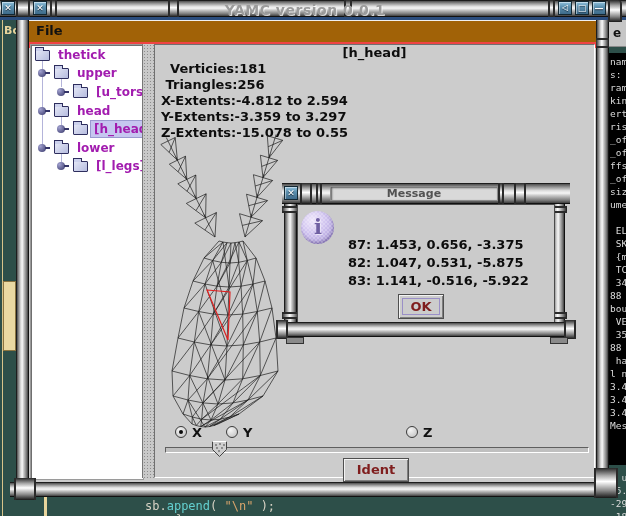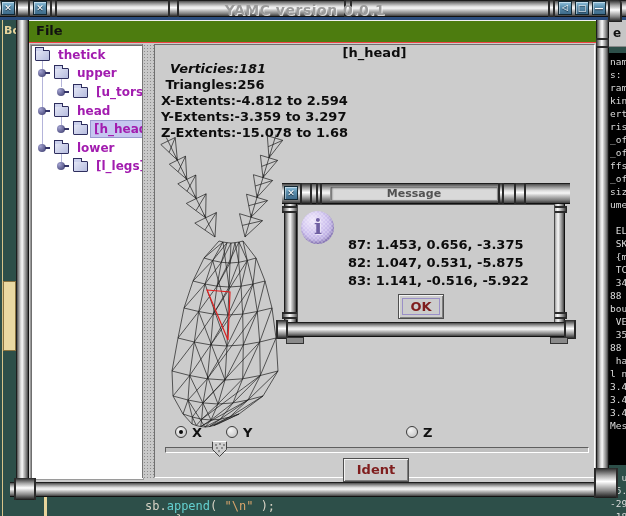--- a/index.html
+++ b/index.html
@@ -13,21 +13,21 @@
   .fit-h{background:linear-gradient(180deg,#262626,#a8a8a8 25%,#ffffff 45%,#8a8a8a 75%,#161616);border-left:2px solid #2a2a2a;border-right:2px solid #2a2a2a;}
   .fit-v{background:linear-gradient(90deg,#262626,#a8a8a8 25%,#ffffff 45%,#8a8a8a 75%,#161616);border-top:2px solid #2a2a2a;border-bottom:2px solid #2a2a2a;}
   .wm-btn{width:14px;height:14px;box-sizing:border-box;text-align:center;
     background:linear-gradient(180deg,#8fc0dc 0%,#5e92b0 40%,#3d6a8a 100%);
     border:1px solid #132833;box-shadow:inset 1px 1px 0 rgba(255,255,255,.45);
     color:#fff;font-size:9px;line-height:12px;text-shadow:0 1px 1px #123;cursor:default;}
   .title-engraved{color:#9b9b9b;text-shadow:1px 1px 0 rgba(255,255,255,.75);
     font-size:14px;letter-spacing:.5px;text-align:center;}
   
   .metal{background:#cccccc;}
-  .menu-bar{background:#4d7c0f;border-bottom:1px solid #ef4444;box-shadow:inset 0 1px 0 #f0f0f0;}
+  .menu-bar{background:#a16207;border-bottom:6px solid #ef4444;box-shadow:inset 0 1px 0 #f0f0f0;}
   .menu-item{font-size:13px;color:#111;padding:3px 8px;display:inline-block;}
   .tree-panel{background:#ffffff;border:1px solid #9a9a9a;box-shadow:inset 1px 1px 0 #6f6f6f;}
   .stipple{background-color:#c9c9c9;background-image:radial-gradient(#8d8d8d 22%,transparent 24%);background-size:3px 3px;border-left:1px solid #777;border-right:1px solid #f4f4f4;}
   .sunken{border-top:1px solid #707070;border-left:1px solid #707070;border-bottom:1px solid #ffffff;border-right:1px solid #ffffff;}
   .tree-label{font-size:12px;color:#a21caf;padding:1px 3px;white-space:nowrap;}
   .tree-label.sel{background:#c6c6f0;box-shadow:0 0 0 1px #9a9ad0;}
   .folder{width:15px;height:11px;background:linear-gradient(135deg,#e3e6f5,#b6bcdf);border:1px solid #2e2e5e;border-radius:1px;box-sizing:border-box;}
   .folder:before{content:"";position:absolute;left:-1px;top:-4px;width:7px;height:3px;background:#ccd1ec;border:1px solid #2e2e5e;border-bottom:none;}
   .knob{width:8px;height:8px;border-radius:50%;background:radial-gradient(circle at 30% 30%,#a2a2d0,#353568);}
   .knob:after{content:"";position:absolute;left:7px;top:3px;width:5px;height:2px;background:#353568;}
@@ -167,25 +167,25 @@
       <div class="abs knob" style="left:26px;top:4px;"></div>
       <div class="abs folder" style="left:42px;top:3px;"></div>
       <span class="abs tree-label" style="left:62px;top:0;">[l_legs]</span>
     </div>
   </div>
 
   <div class="abs stipple" style="left:142px;top:44px;width:12px;height:434px;"></div>
 
   <div class="abs metal sunken" style="left:154px;top:44px;width:441px;height:434px;box-sizing:border-box;"></div>
   <div class="abs" style="left:154px;top:45px;width:441px;text-align:center;font-size:13px;color:#0d0d0d;">[h_head]</div>
-  <div class="abs stat-line" style="left:161px;top:61px;font-style:italic;">  Verticies:181</div>
+  <div class="abs stat-line" style="left:161px;top:61px;">  Verticies:181</div>
   <div class="abs stat-line" style="left:161px;top:77px;"> Triangles:256</div>
   <div class="abs stat-line" style="left:161px;top:93px;">X-Extents:-4.812 to 2.594</div>
   <div class="abs stat-line" style="left:161px;top:109px;">Y-Extents:-3.359 to 3.297</div>
-  <div class="abs stat-line" style="left:161px;top:125px;">Z-Extents:-15.078 to 1.68</div>
+  <div class="abs stat-line" style="left:161px;top:125px;">Z-Extents:-15.078 to 0.55</div>
 
   <svg class="abs" style="left:155px;top:133px;" width="172" height="300" viewBox="0 0 172 300">
       <path d="M64.0 108.0L68.0 109.0M68.0 109.0L72.0 109.7M72.0 109.7L76.0 110.0M76.0 110.0L80.0 109.7M80.0 109.7L84.0 109.0M84.0 109.0L88.0 108.0M49.0 125.0L57.7 127.5M57.7 127.5L66.3 129.3M66.3 129.3L75.0 130.0M75.0 130.0L83.7 129.3M83.7 129.3L92.3 127.5M92.3 127.5L101.0 125.0M38.0 148.0L50.0 151.0M50.0 151.0L62.0 153.2M62.0 153.2L74.0 154.0M74.0 154.0L86.0 153.2M86.0 153.2L98.0 151.0M98.0 151.0L110.0 148.0M29.0 175.0L43.7 178.5M43.7 178.5L58.3 181.1M58.3 181.1L73.0 182.0M73.0 182.0L87.7 181.1M87.7 181.1L102.3 178.5M102.3 178.5L117.0 175.0M23.0 205.0L39.3 209.0M39.3 209.0L55.7 211.9M55.7 211.9L72.0 213.0M72.0 213.0L88.3 211.9M88.3 211.9L104.7 209.0M104.7 209.0L121.0 205.0M17.0 238.0L34.7 242.5M34.7 242.5L52.3 245.8M52.3 245.8L70.0 247.0M70.0 247.0L87.7 245.8M87.7 245.8L105.3 242.5M105.3 242.5L123.0 238.0M18.0 263.0L33.0 267.0M33.0 267.0L48.0 269.9M48.0 269.9L63.0 271.0M63.0 271.0L78.0 269.9M78.0 269.9L93.0 267.0M93.0 267.0L108.0 263.0M28.0 281.0L37.3 284.0M37.3 284.0L46.7 286.2M46.7 286.2L56.0 287.0M56.0 287.0L65.3 286.2M65.3 286.2L74.7 284.0M74.7 284.0L84.0 281.0M37.0 291.0L41.3 292.5M41.3 292.5L45.7 293.6M45.7 293.6L50.0 294.0M50.0 294.0L54.3 293.6M54.3 293.6L58.7 292.5M58.7 292.5L63.0 291.0M64.0 108.0L49.0 125.0M68.0 109.0L49.0 125.0M68.0 109.0L57.7 127.5M72.0 109.7L57.7 127.5M72.0 109.7L66.3 129.3M76.0 110.0L66.3 129.3M76.0 110.0L75.0 130.0M80.0 109.7L75.0 130.0M80.0 109.7L83.7 129.3M84.0 109.0L83.7 129.3M84.0 109.0L92.3 127.5M88.0 108.0L92.3 127.5M88.0 108.0L101.0 125.0M49.0 125.0L38.0 148.0M57.7 127.5L38.0 148.0M57.7 127.5L50.0 151.0M66.3 129.3L50.0 151.0M66.3 129.3L62.0 153.2M75.0 130.0L62.0 153.2M75.0 130.0L74.0 154.0M83.7 129.3L74.0 154.0M83.7 129.3L86.0 153.2M92.3 127.5L86.0 153.2M92.3 127.5L98.0 151.0M101.0 125.0L98.0 151.0M101.0 125.0L110.0 148.0M38.0 148.0L29.0 175.0M50.0 151.0L29.0 175.0M50.0 151.0L43.7 178.5M62.0 153.2L43.7 178.5M62.0 153.2L58.3 181.1M74.0 154.0L58.3 181.1M74.0 154.0L73.0 182.0M86.0 153.2L73.0 182.0M86.0 153.2L87.7 181.1M98.0 151.0L87.7 181.1M98.0 151.0L102.3 178.5M110.0 148.0L102.3 178.5M110.0 148.0L117.0 175.0M29.0 175.0L23.0 205.0M43.7 178.5L23.0 205.0M43.7 178.5L39.3 209.0M58.3 181.1L39.3 209.0M58.3 181.1L55.7 211.9M73.0 182.0L55.7 211.9M73.0 182.0L72.0 213.0M87.7 181.1L72.0 213.0M87.7 181.1L88.3 211.9M102.3 178.5L88.3 211.9M102.3 178.5L104.7 209.0M117.0 175.0L104.7 209.0M117.0 175.0L121.0 205.0M23.0 205.0L17.0 238.0M39.3 209.0L17.0 238.0M39.3 209.0L34.7 242.5M55.7 211.9L34.7 242.5M55.7 211.9L52.3 245.8M72.0 213.0L52.3 245.8M72.0 213.0L70.0 247.0M88.3 211.9L70.0 247.0M88.3 211.9L87.7 245.8M104.7 209.0L87.7 245.8M104.7 209.0L105.3 242.5M121.0 205.0L105.3 242.5M121.0 205.0L123.0 238.0M17.0 238.0L18.0 263.0M34.7 242.5L18.0 263.0M34.7 242.5L33.0 267.0M52.3 245.8L33.0 267.0M52.3 245.8L48.0 269.9M70.0 247.0L48.0 269.9M70.0 247.0L63.0 271.0M87.7 245.8L63.0 271.0M87.7 245.8L78.0 269.9M105.3 242.5L78.0 269.9M105.3 242.5L93.0 267.0M123.0 238.0L93.0 267.0M123.0 238.0L108.0 263.0M18.0 263.0L28.0 281.0M33.0 267.0L28.0 281.0M33.0 267.0L37.3 284.0M48.0 269.9L37.3 284.0M48.0 269.9L46.7 286.2M63.0 271.0L46.7 286.2M63.0 271.0L56.0 287.0M78.0 269.9L56.0 287.0M78.0 269.9L65.3 286.2M93.0 267.0L65.3 286.2M93.0 267.0L74.7 284.0M108.0 263.0L74.7 284.0M108.0 263.0L84.0 281.0M28.0 281.0L37.0 291.0M37.3 284.0L37.0 291.0M37.3 284.0L41.3 292.5M46.7 286.2L41.3 292.5M46.7 286.2L45.7 293.6M56.0 287.0L45.7 293.6M56.0 287.0L50.0 294.0M65.3 286.2L50.0 294.0M65.3 286.2L54.3 293.6M74.7 284.0L54.3 293.6M74.7 284.0L58.7 292.5M84.0 281.0L58.7 292.5M84.0 281.0L63.0 291.0M68.0 109.0L74.0 154.0M84.0 109.0L62.0 153.2M57.7 127.5L73.0 182.0M92.3 127.5L58.3 181.1M50.0 151.0L72.0 213.0M98.0 151.0L55.7 211.9M43.7 178.5L70.0 247.0M102.3 178.5L52.3 245.8M39.3 209.0L63.0 271.0M104.7 209.0L48.0 269.9M34.7 242.5L56.0 287.0M105.3 242.5L46.7 286.2M33.0 267.0L50.0 294.0M93.0 267.0L45.7 293.6M60.0 104.0L61.4 79.5M60.0 104.0L39.8 90.1M61.4 79.5L39.8 90.1M60.0 104.0L48.9 81.3M61.4 79.5L49.9 97.0M50.6 84.8L51.1 60.8M50.6 84.8L31.3 70.4M51.1 60.8L31.3 70.4M50.6 84.8L39.5 62.1M51.1 60.8L41.0 77.6M41.2 65.6L40.8 42.0M41.2 65.6L22.8 50.8M40.8 42.0L22.8 50.8M41.2 65.6L30.1 42.9M40.8 42.0L32.0 58.2M31.8 46.4L30.5 23.2M31.8 46.4L14.3 31.2M30.5 23.2L14.3 31.2M31.8 46.4L20.7 23.7M30.5 23.2L23.1 38.8M22.4 27.2L20.2 4.5M22.4 27.2L5.8 11.5M20.2 4.5L5.8 11.5M22.4 27.2L11.3 4.5M20.2 4.5L14.1 19.4M90.0 104.0L107.5 87.7M90.0 104.0L84.5 80.7M107.5 87.7L84.5 80.7M90.0 104.0L97.1 80.6M107.5 87.7L87.3 92.4M96.0 84.2L112.5 67.6M96.0 84.2L91.5 61.2M112.5 67.6L91.5 61.2M96.0 84.2L103.1 60.8M112.5 67.6L93.7 72.7M102.0 64.4L117.6 47.5M102.0 64.4L98.4 41.7M117.6 47.5L98.4 41.7M102.0 64.4L109.1 41.0M117.6 47.5L100.2 53.0M108.0 44.6L122.6 27.4M108.0 44.6L105.4 22.2M122.6 27.4L105.4 22.2M108.0 44.6L115.1 21.2M122.6 27.4L106.7 33.4M114.0 24.8L127.7 7.3M114.0 24.8L112.3 2.7M127.7 7.3L112.3 2.7M114.0 24.8L121.1 1.4M127.7 7.3L113.2 13.7" fill="none" stroke="#1c1c1c" stroke-width="0.7"></path>
       <path d="M52 157L75 159L73 207Z" fill="none" stroke="#e02020" stroke-width="1.2"></path>
     </svg>
 
   <div class="abs radio sel" style="left:175px;top:426px;"></div>
   <span class="abs radio-label" style="left:192px;top:425px;">X</span>
   <div class="abs radio" style="left:226px;top:426px;"></div>
   <span class="abs radio-label" style="left:243px;top:425px;">Y</span>

